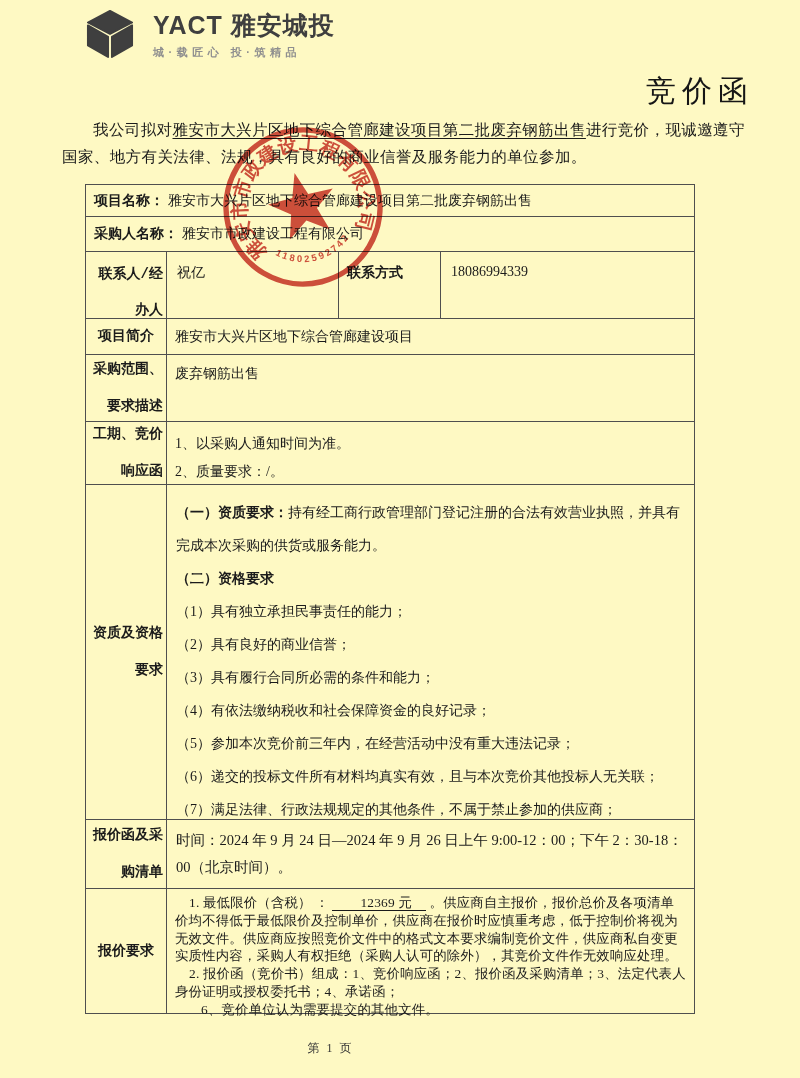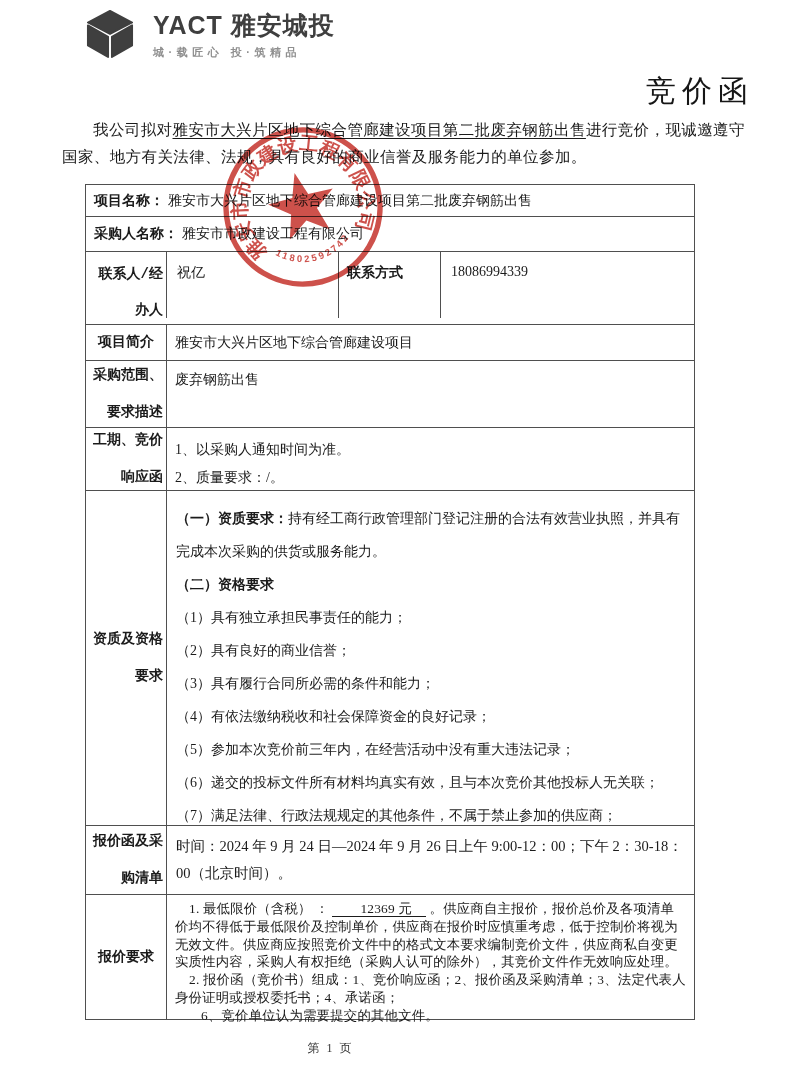--- a/index.html
+++ b/index.html
@@ -5,21 +5,21 @@
   :root{
     --seal-red:#c5322b;
     --logo-gray:#3f3f3f;
     --tagline-gray:#8f8f8f;
     --border-gray:#4f4f4f;
     --ink:#1b1b1b;
   }
   *{margin:0;padding:0;box-sizing:border-box;}
   html,body{background:#e8e8e8;}
   .page{
-    position:relative;width:800px;height:1078px;background:#ffffff;
+    position:relative;width:800px;height:1078px;background:#fef9c3;
     font-family:"Liberation Serif","DejaVu Serif",serif;color:var(--ink);
     overflow:hidden;margin:0 auto;
   }
   
   .logo{position:absolute;left:85px;top:10px;display:flex;align-items:flex-start;}
   .cube{width:50px;height:48px;margin-right:18px;}
   .logo-texts{padding-top:2px;}
   .brand{
     font-family:"Liberation Sans","DejaVu Sans",sans-serif;
     font-size:25px;font-weight:700;color:var(--logo-gray);letter-spacing:1px;line-height:1.1;
@@ -60,21 +60,21 @@
     flex:0 0 81px;border-right:1px solid var(--border-gray);
     display:flex;align-items:center;justify-content:center;text-align:right;
     font-weight:700;word-break:break-all;line-height:37px;padding:2px 3px;font-family:Liberation Mono, monospace;
   }
   .content-cell{flex:1 1 auto;padding:4px 8px;}
   .inline-row{align-items:center;padding:4px 8px;}
   .inline-row .inline-label{font-weight:700;margin-right:4px;white-space:nowrap;}
   .r1{height:31px;}
   .r2{height:35px;}
   .r3{height:67px;}
-  .r4{height:36px;margin-top:6px;}
+  .r4{height:36px;}
   .r5{height:67px;}
   .r6{height:63px;}
   .r7{height:335px;}
   .r8{height:69px;}
   .r9{height:125px;}
   .r3 .label-cell{line-height:36px;align-items:flex-start;padding-top:4px;}
   .r3 .cell-person{flex:0 0 172px;border-right:1px solid var(--border-gray);padding:12px 10px;}
   .r3 .cell-method{flex:0 0 102px;border-right:1px solid var(--border-gray);padding:12px 8px;font-weight:700;}
   .r3 .cell-phone{flex:1 1 auto;padding:12px 10px;}
   .r4 .content-cell{display:flex;align-items:center;}

